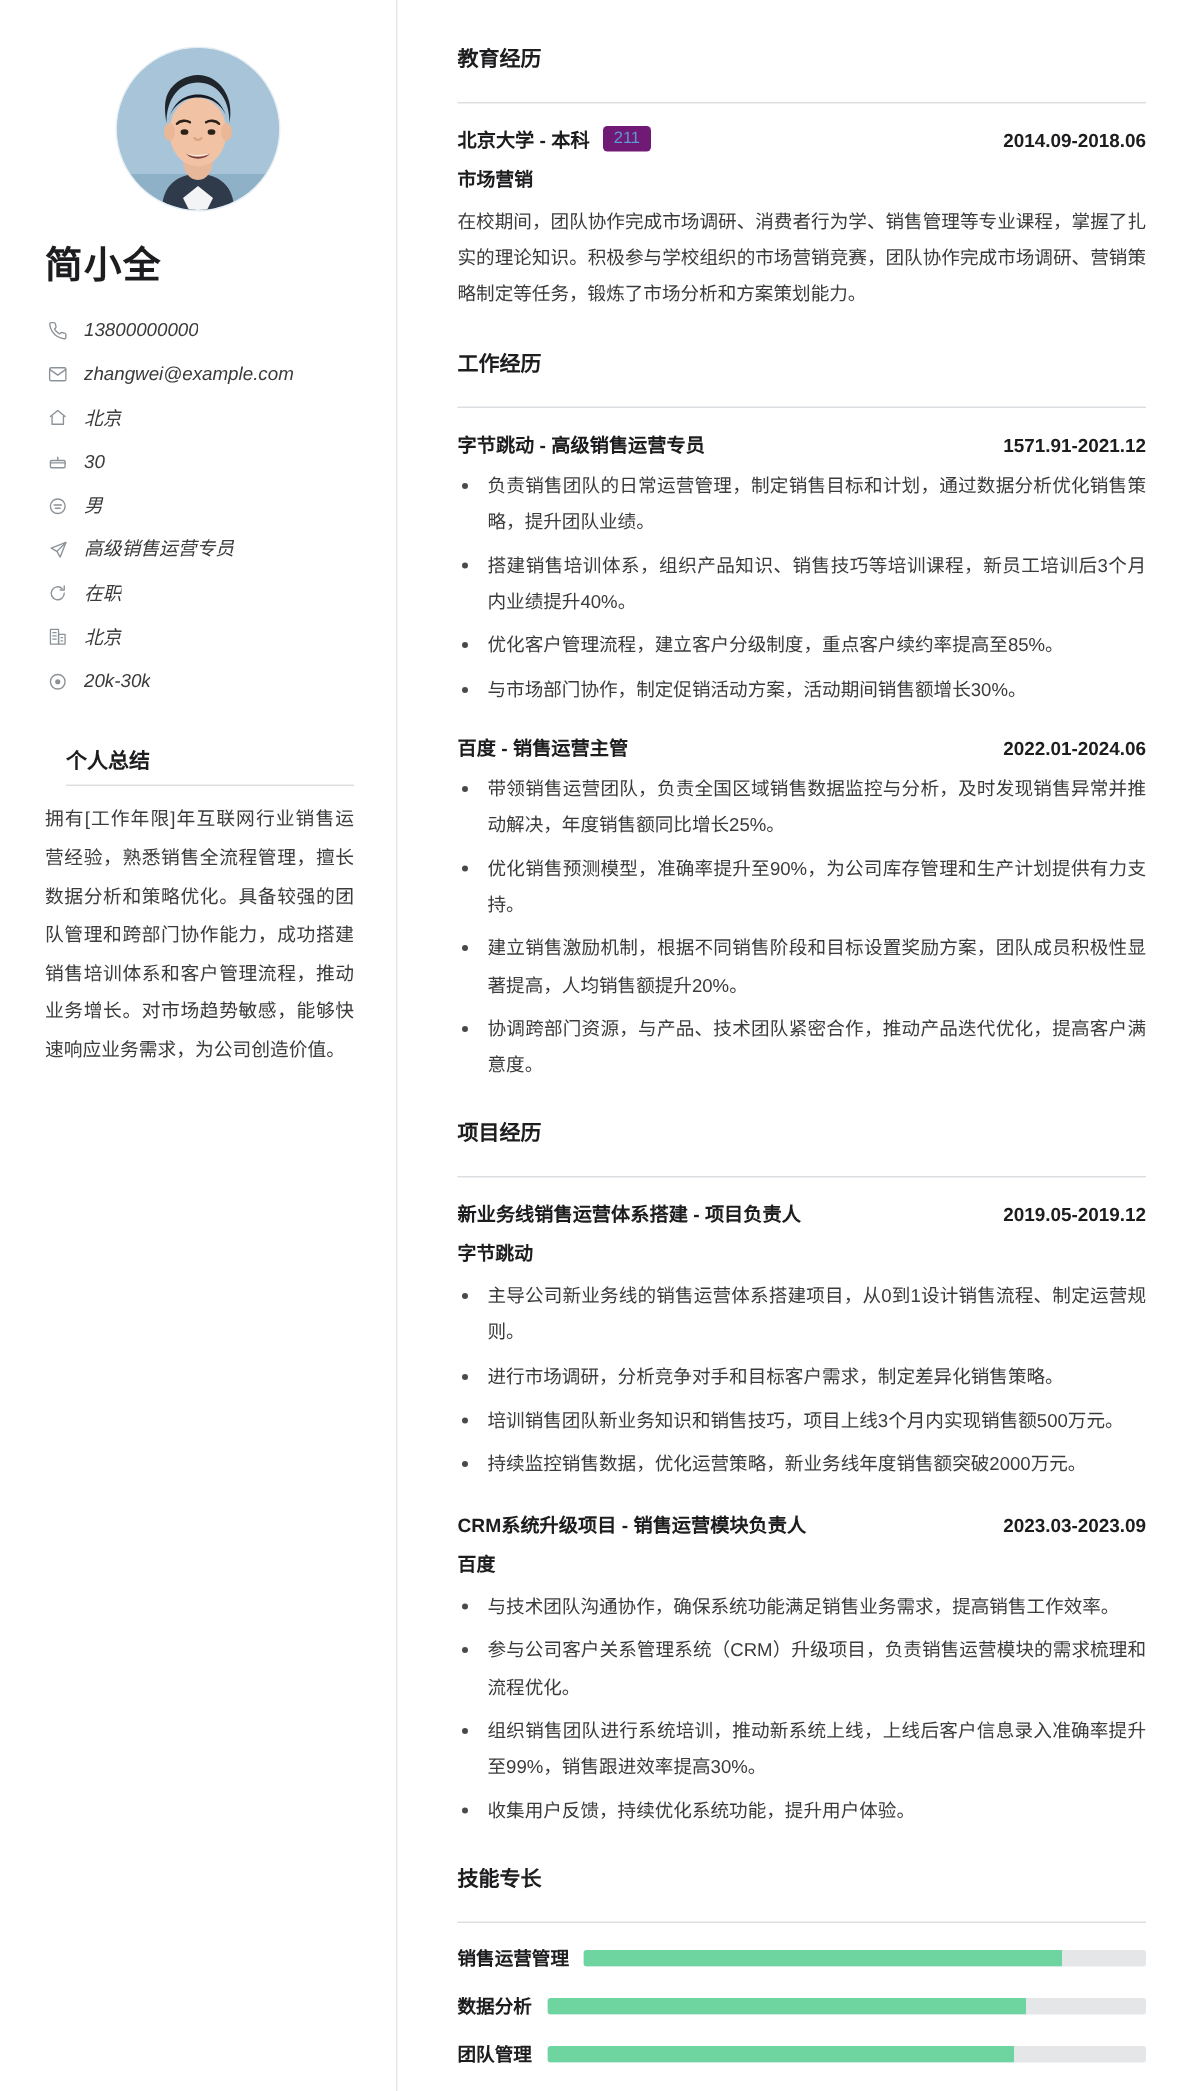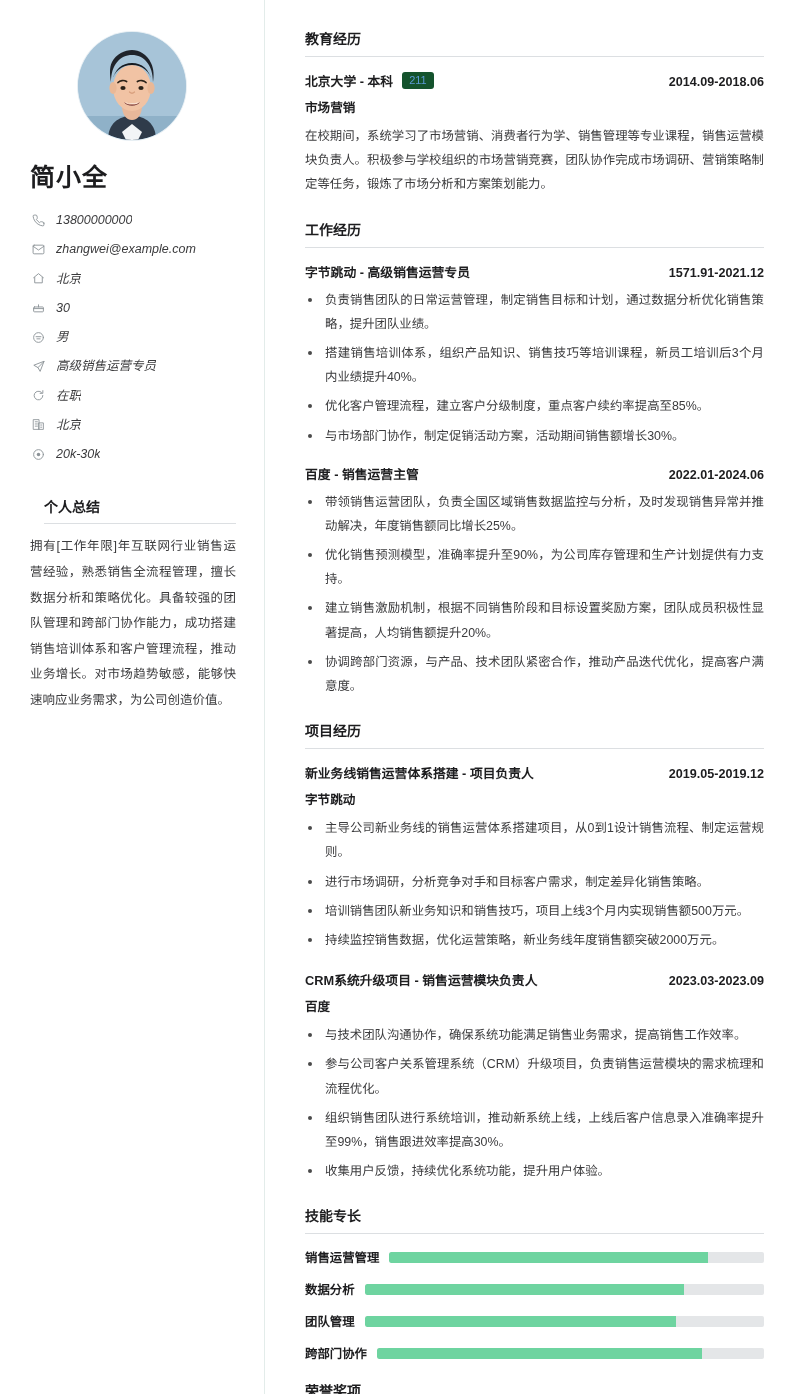--- a/index.html
+++ b/index.html
@@ -113,21 +113,21 @@
   }
 
   .section { margin-bottom: 22px; }
   .section.tight { margin-bottom: 18px; }
 
   .section-title {
     font-size: 14px;
     font-weight: bold;
     color: #1d1d1f;
     margin: 0 0 14px 0;
-    padding-bottom: 8px;
+    padding-bottom: 20px;
     border-bottom: 1px solid #dcdfe2;
   }
 
   .entry { margin-bottom: 16px; }
   .entry:last-child { margin-bottom: 0; }
 
   .entry-head {
     display: flex;
     align-items: baseline;
     justify-content: space-between;
@@ -148,21 +148,21 @@
     font-weight: bold;
     color: #1d1d1f;
     white-space: nowrap;
     flex: 0 0 auto;
   }
   .badge-211 {
     display: inline-block;
     font-size: 11px;
     font-weight: normal;
     color: #5b9bd5;
-    background: #14532d;
+    background: #701a75;
     border-radius: 3px;
     padding: 2px 7px;
     line-height: 1.25;
   }
 
   .entry-sub {
     font-size: 12.6px;
     font-weight: bold;
     color: #1d1d1f;
     margin: 0 0 8px 0;
@@ -409,21 +409,21 @@
 
       <div class="entry">
         <div class="entry-head">
           <div class="entry-head-left">
             <span>北京大学 - 本科</span>
             <span class="badge-211">211</span>
           </div>
           <span class="entry-date">2014.09-2018.06</span>
         </div>
         <div class="entry-sub">市场营销</div>
-        <p class="entry-desc">在校期间，系统学习了市场营销、消费者行为学、销售管理等专业课程，销售运营模块负责人。积极参与学校组织的市场营销竞赛，团队协作完成市场调研、营销策略制定等任务，锻炼了市场分析和方案策划能力。</p>
+        <p class="entry-desc">在校期间，团队协作完成市场调研、消费者行为学、销售管理等专业课程，掌握了扎实的理论知识。积极参与学校组织的市场营销竞赛，团队协作完成市场调研、营销策略制定等任务，锻炼了市场分析和方案策划能力。</p>
       </div>
     </section>
 
     <section class="section">
       <h2 class="section-title">工作经历</h2>
 
       <div class="entry">
         <div class="entry-head">
           <div class="entry-head-left">
             <span>字节跳动 - 高级销售运营专员</span>

